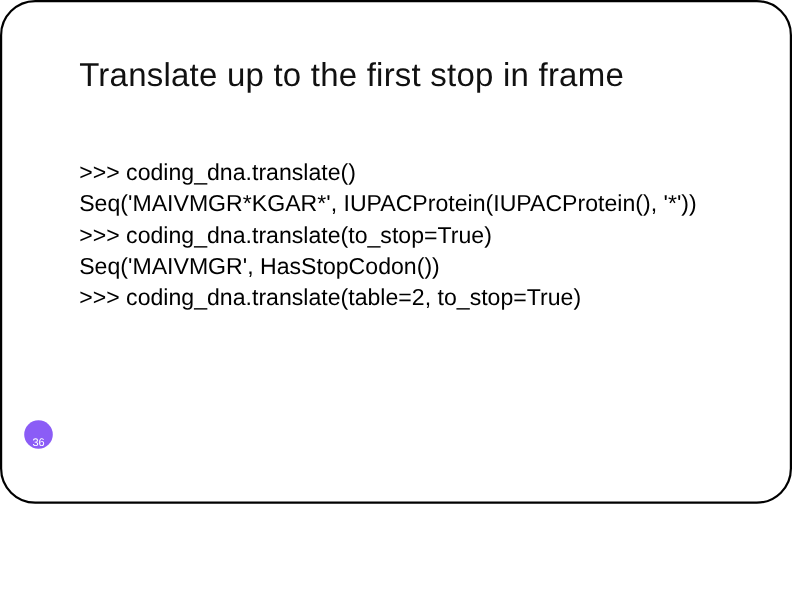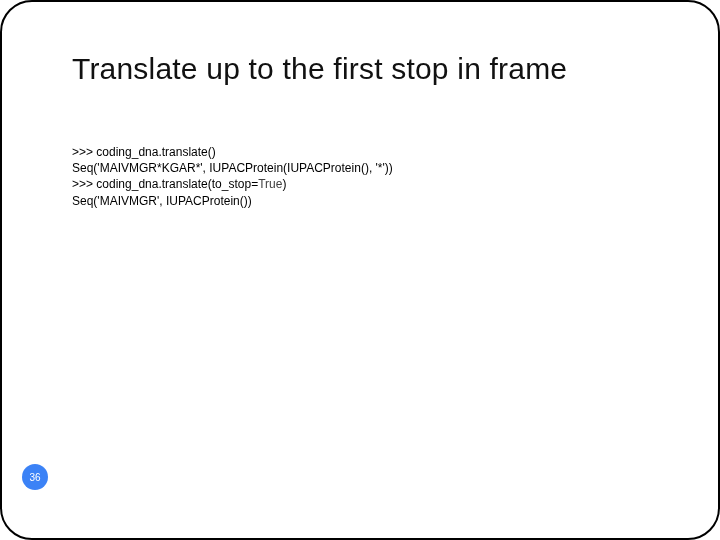--- a/index.html
+++ b/index.html
@@ -1,66 +1,67 @@
 <!DOCTYPE html>
 <html><head>
 <meta charset="utf-8">
 <style>
   * { margin: 0; padding: 0; box-sizing: border-box; }
   html, body { width: 720px; height: 540px; background: #fff; font-family: Arial, Helvetica, sans-serif; }
   .slide {
     position: relative;
     width: 720px;
-    height: 540px;
+    height: 458px;
     background: #fff;
     border: 2px solid #000;
     border-radius: 32px;
     padding: 50px 50px 28px 70px;
   }
   .title {
     font-size: 30px;
     font-weight: 400;
     color: #111;
     margin-bottom: 58px;
     letter-spacing: 0.2px;
   }
   .code {
     font-family: "Arial", sans-serif;
-    font-size: 12px;
+    font-size: 21px;
     line-height: 1.35;
     color: #000;
   }
   .code .line { white-space: pre; }
-  .kw-true { color: #404040; }
+  .kw-true { color: #000000; }
   .pagebadge {
     position: absolute;
     left: 20px;
     bottom: 48px;
     width: 26px;
     height: 26px;
     border-radius: 50%;
-    background: #3b82f6;
+    background: #8b5cf6;
     color: #fff;
     font-size: 10px;
     display: flex;
-    align-items: center;
+    align-items: flex-end;
     justify-content: center;
   }
 </style>
 </head>
 <body>
 
 <div class="slide">
 
   <h1 class="title">Translate up to the first stop in frame</h1>
 
   <div class="code">
     <div class="line"><span>&gt;&gt;&gt; coding_dna.translate()</span></div>
     <div class="line"><span>Seq('MAIVMGR*KGAR*', IUPACProtein(IUPACProtein(), '*'))</span></div>
     <div class="line"><span>&gt;&gt;&gt; coding_dna.translate(to_stop=</span><span class="kw-true">True</span><span>)</span></div>
-    <div class="line"><span>Seq('MAIVMGR', IUPACProtein())</span></div>
+    <div class="line"><span>Seq('MAIVMGR', HasStopCodon())</span></div>
+    <div class="line"><span>&gt;&gt;&gt; coding_dna.translate(table=2, to_stop=</span><span class="kw-true">True</span><span>)</span></div>
   </div>
 
   <div class="pagebadge">
     <span>36</span>
   </div>
 
 </div>
 
 </body></html>

